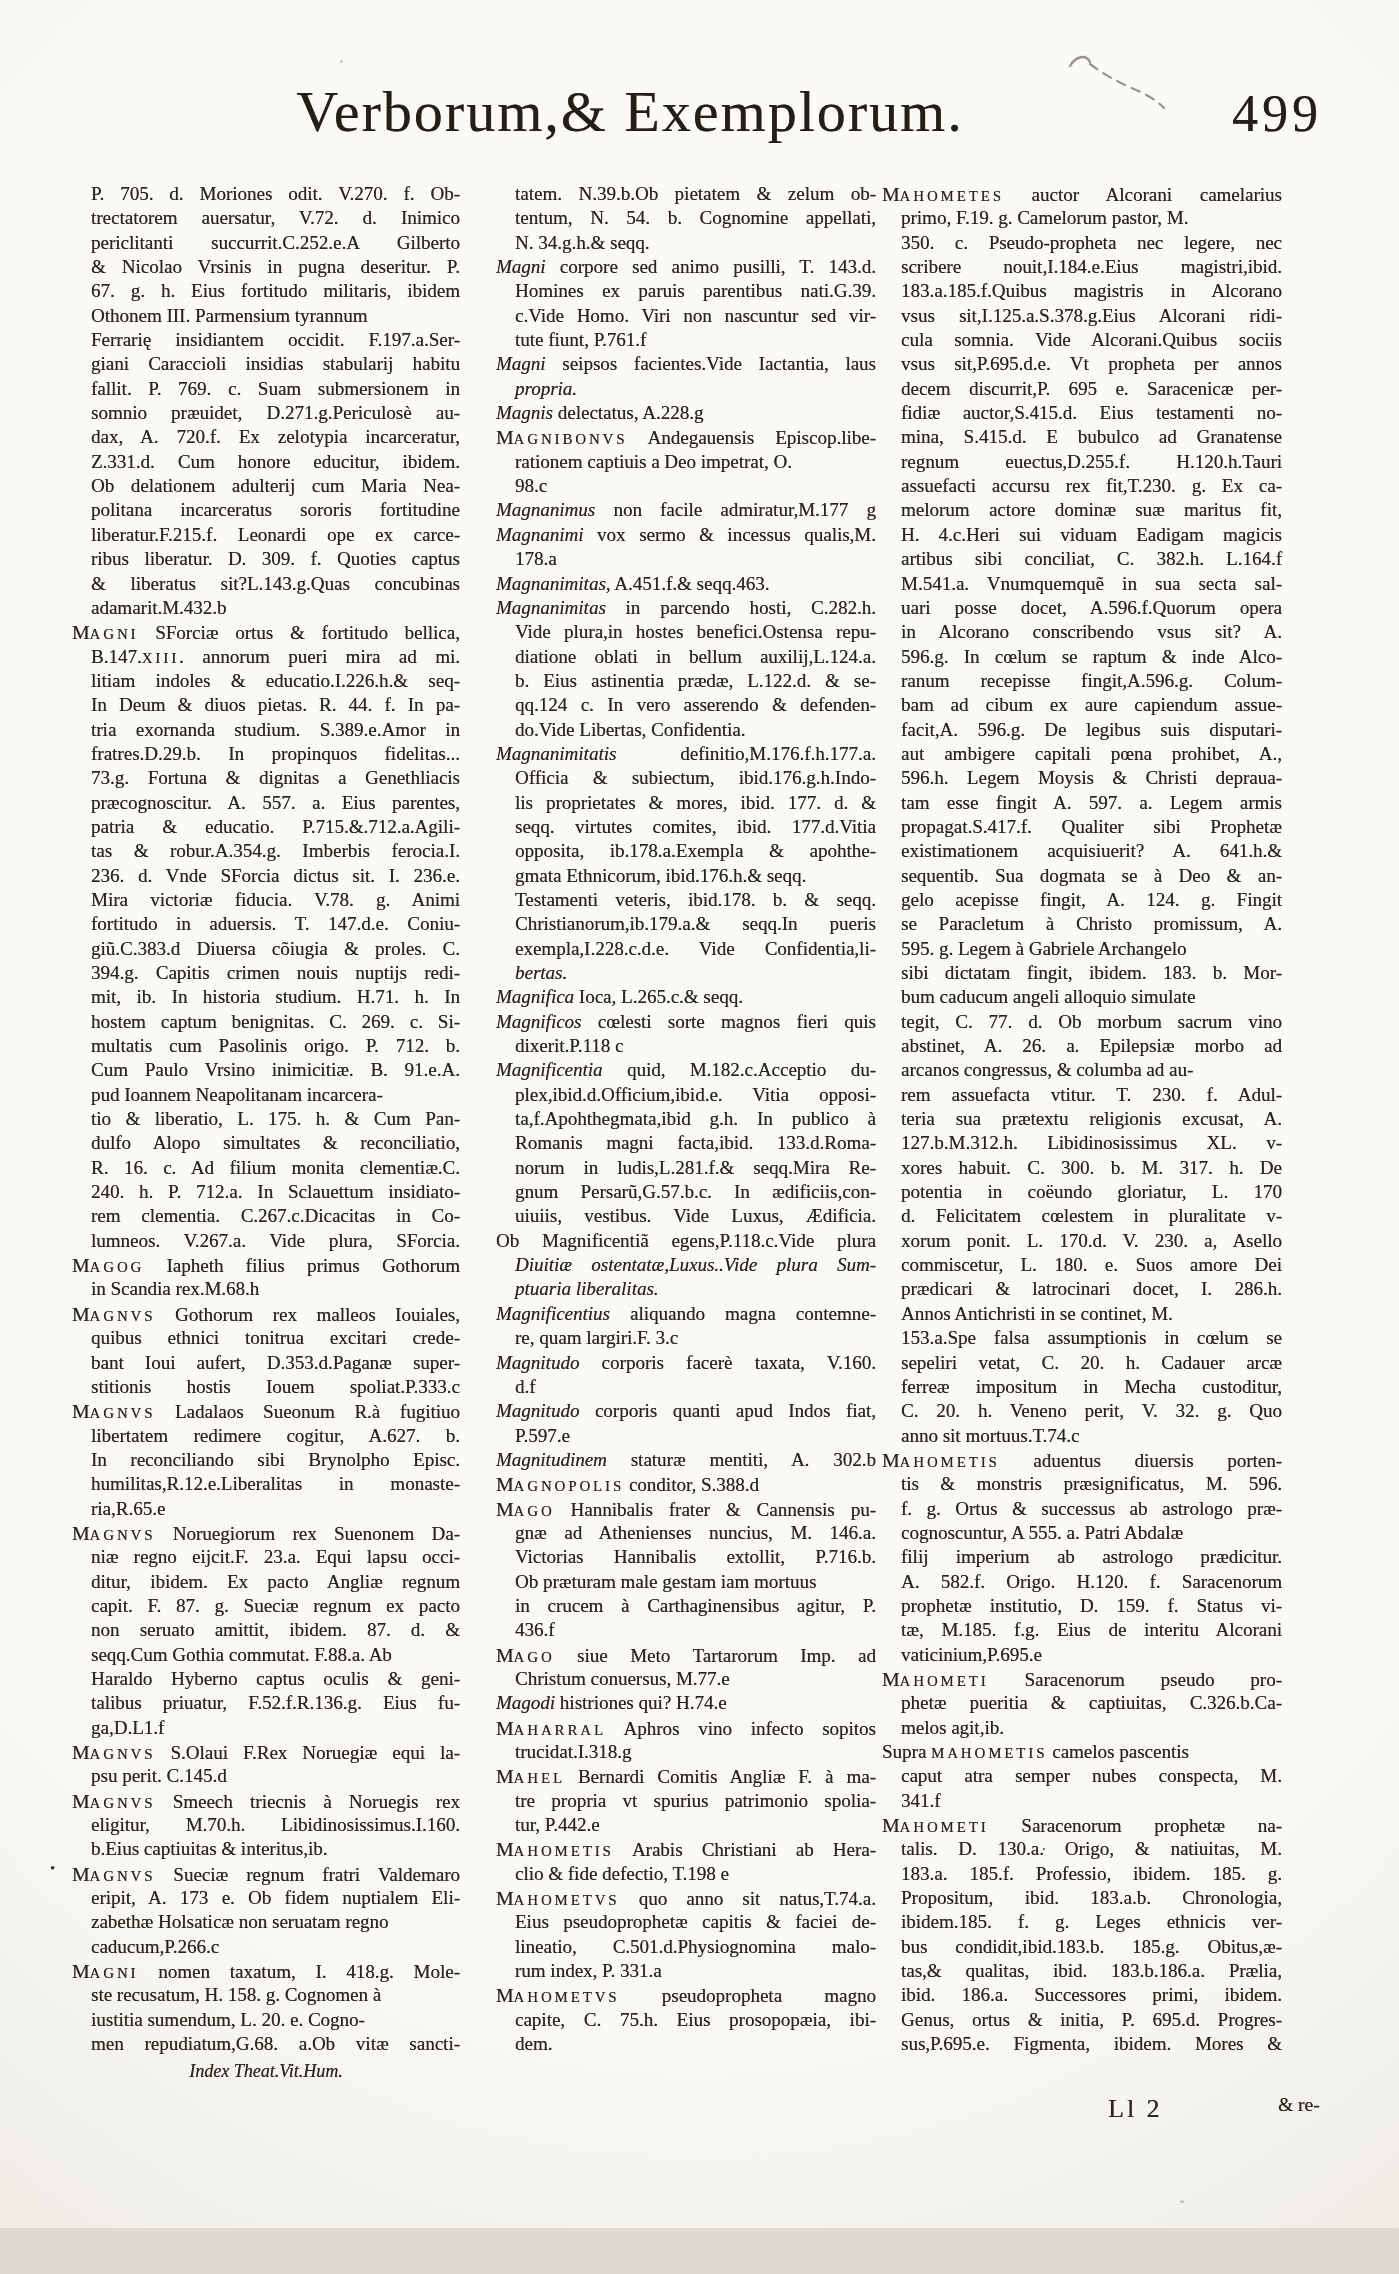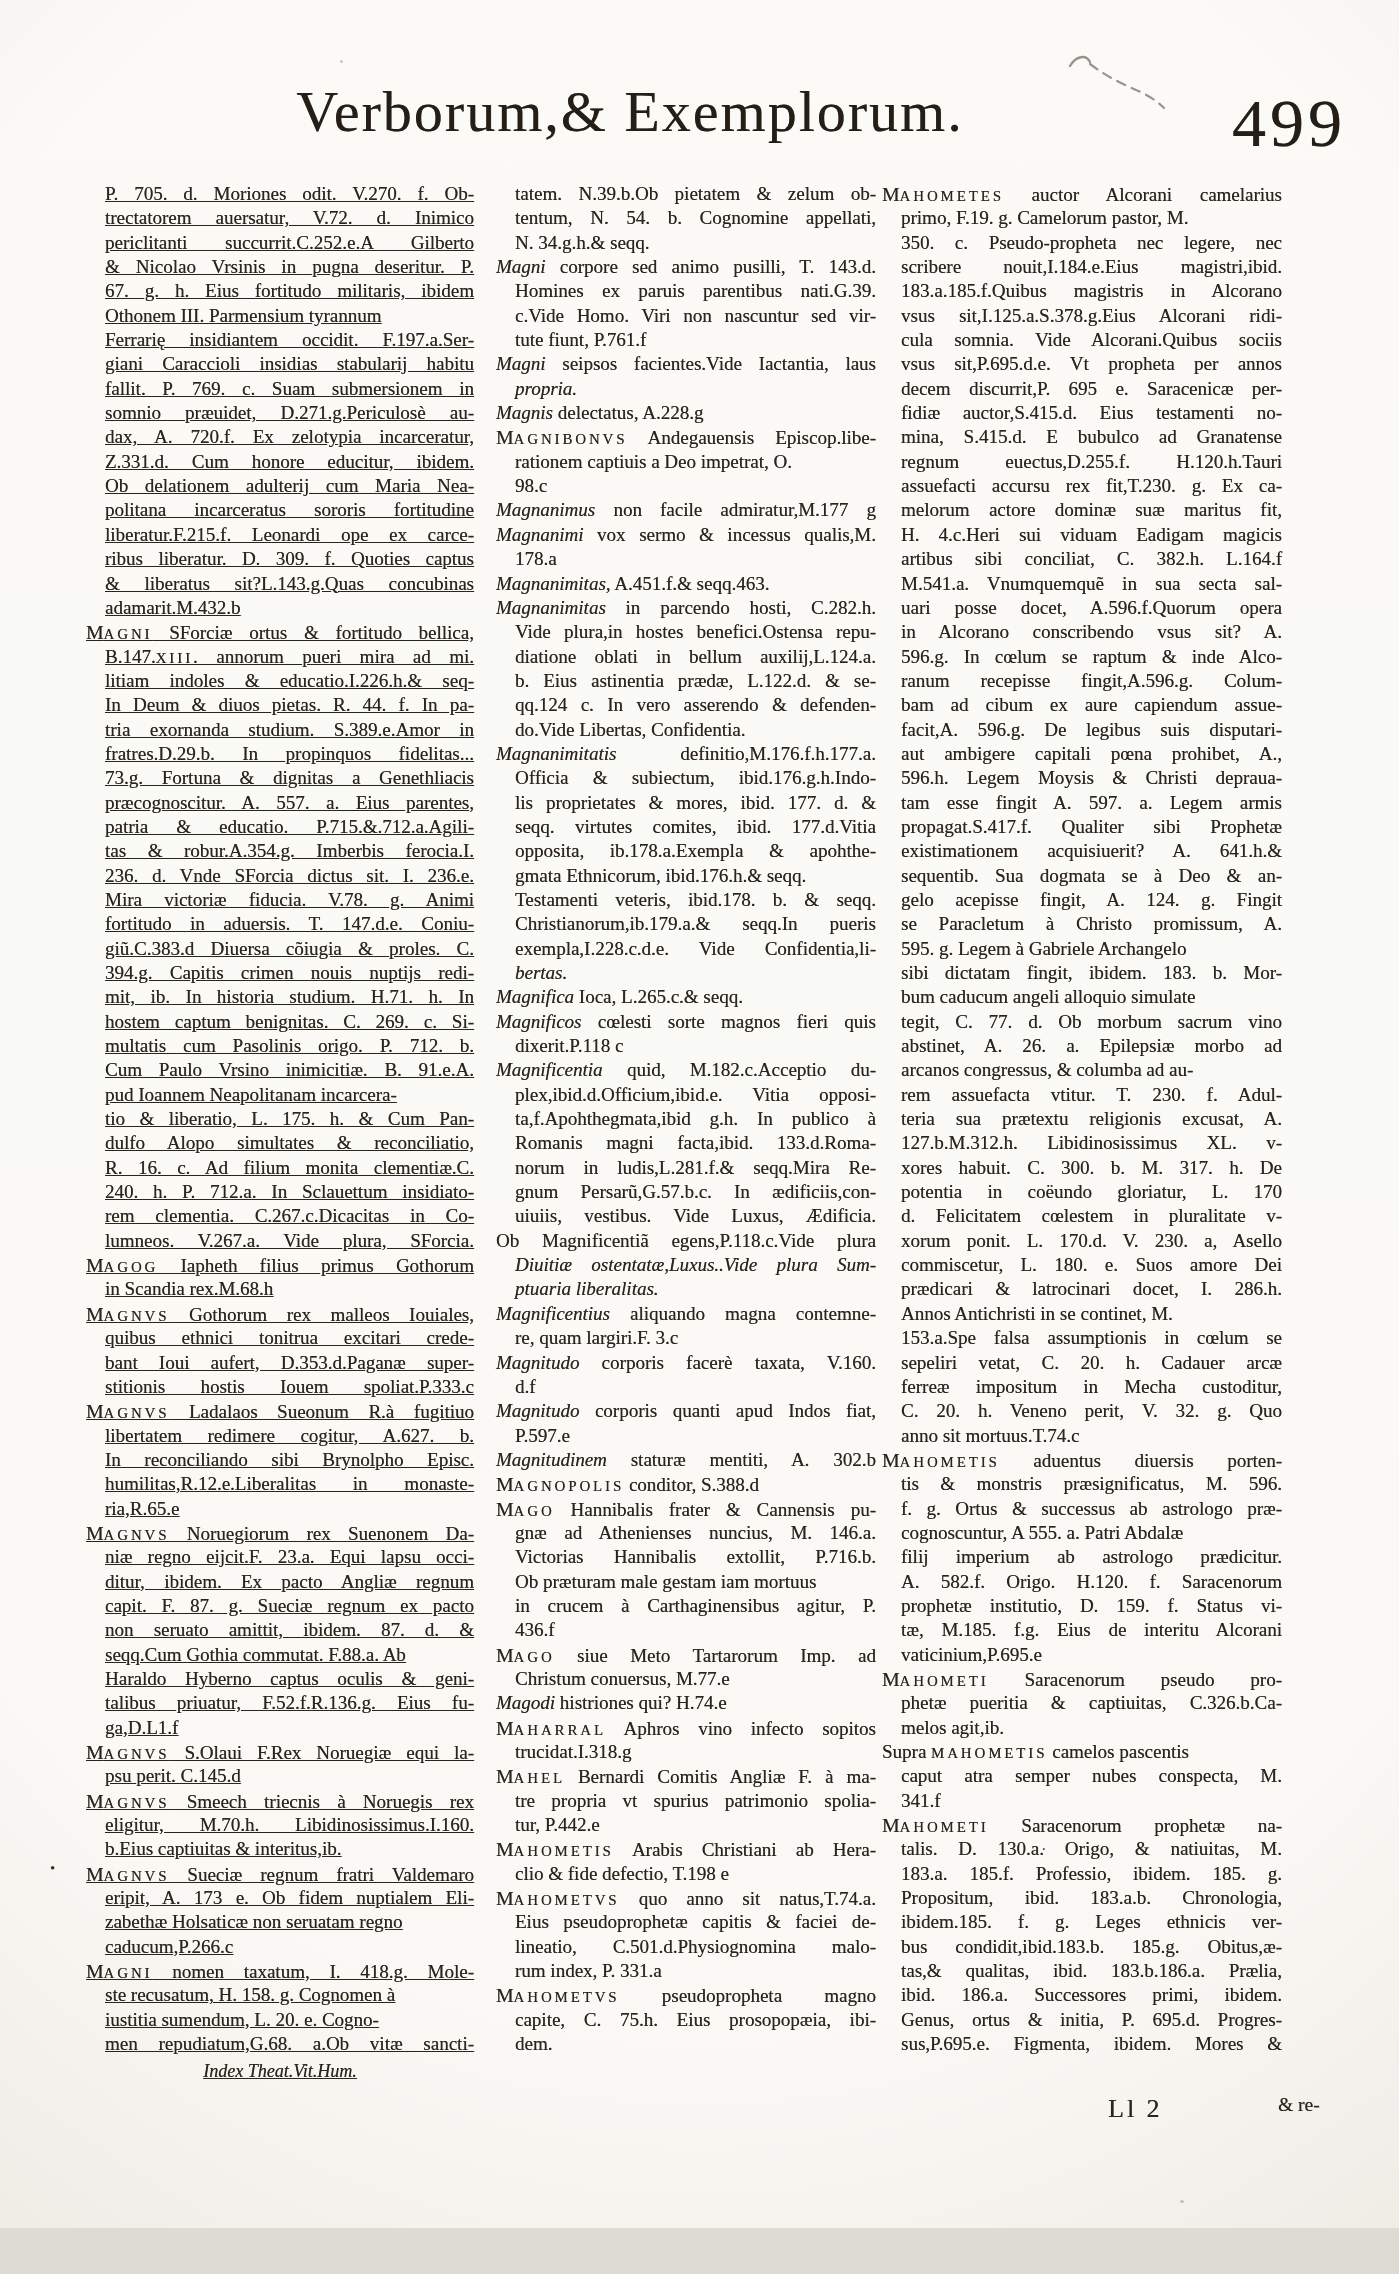--- a/index.html
+++ b/index.html
@@ -15,24 +15,24 @@
     font-family:"Liberation Serif","DejaVu Serif",serif;
     color:#2b241b;
   }
   .running-title{
     position:absolute;top:78px;left:0;width:1260px;
     text-align:center;font-size:58px;letter-spacing:2px;
     color:#241e16;
   }
   .page-number{
     position:absolute;top:84px;left:1232px;
-    font-size:68px;letter-spacing:4px;color:#241e16;text-align:right;
+    font-size:52px;letter-spacing:4px;color:#241e16;text-align:right;
   }
   .col{position:absolute;top:182px;font-size:19px;line-height:24.35px;}
-  .col1{left:86px;width:388px;text-decoration:underline;}
+  .col1{left:72px;width:388px;}
   .col2{left:496px;width:380px;}
   .col3{left:882px;width:400px;}
   .ln{height:24.35px;text-align:left;white-space:nowrap;}
   .ln.j{text-align:justify;text-align-last:justify;white-space:normal;}
   .ln.c{padding-left:19px;}
   .ln.i .lead{font-style:italic;}
   .ln.ci{padding-left:19px;font-style:italic;}
   .ln.t{font-style:italic;text-align:center;font-size:18px;padding-top:3px;}
   .sc{font-size:0.78em;letter-spacing:0.2em;}
   .cap{font-size:1.04em;}

